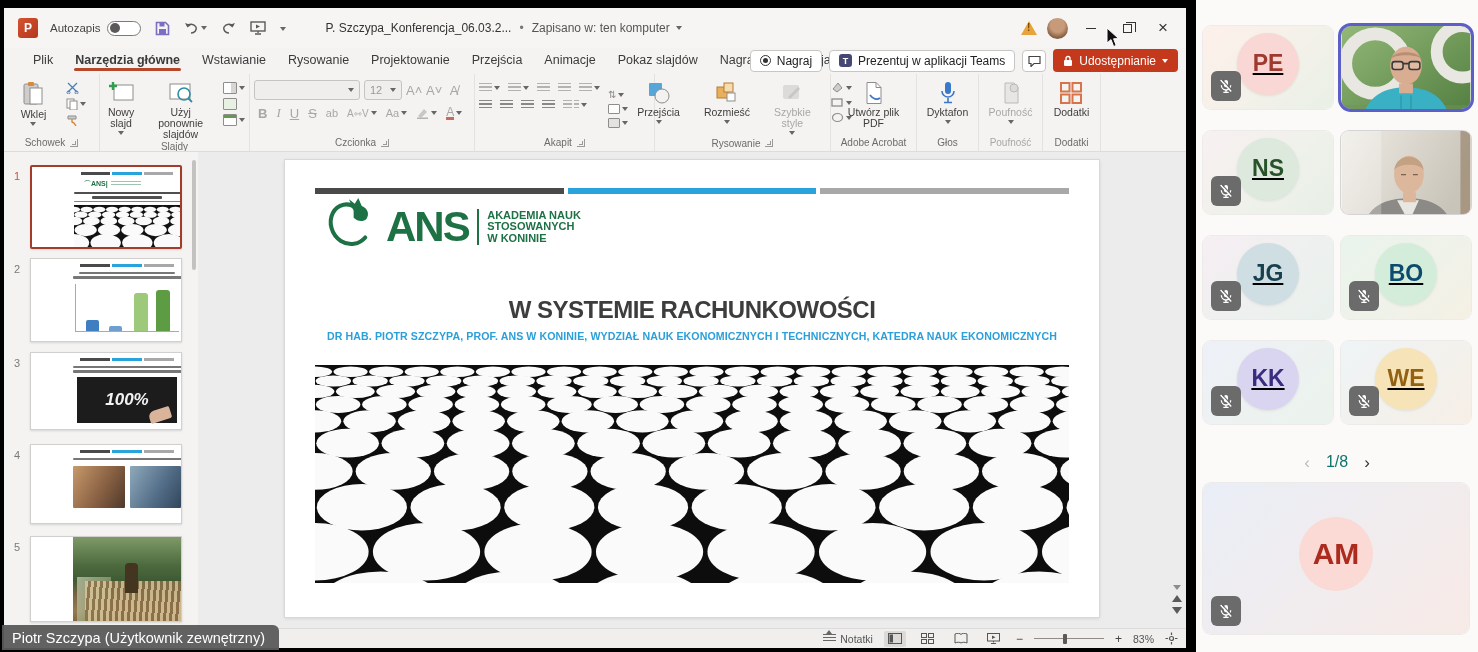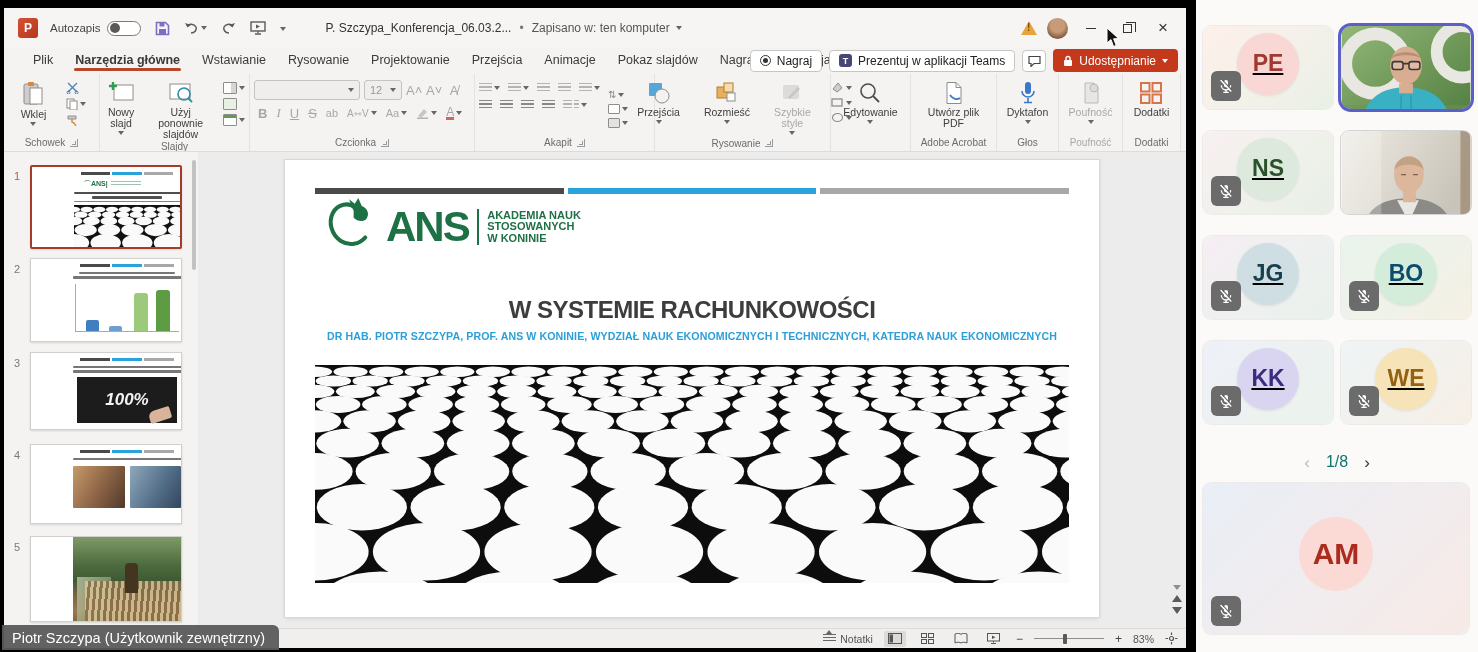--- a/index.html
+++ b/index.html
@@ -455,33 +455,20 @@
                   <span class="caret"></span>
                 </span>
             </div>
           </div>
           <div class="glabel">
               <span>Rysowanie</span>
               <span class="launcher"></span>
             </div>
         </div>
 
-        <div class="rgroup" style="width:80px;">
-          <div class="gbody">
-            <div class="bigbtn">
-              <svg width="24" height="24" viewBox="0 0 24 24">
-                  <circle cx="10" cy="10" r="7" fill="none" stroke="#4f4d4b" stroke-width="1.6"></circle>
-                  <path d="M15 15 L21 21" stroke="#4f4d4b" stroke-width="1.8"></path>
-                </svg>
-              <span>Edytowanie</span>
-                <span class="caret"></span>
-            </div>
-          </div>
-          <div class="glabel"></div>
-        </div>
 
         <div class="rgroup" style="width:86px;">
           <div class="gbody">
             <div class="bigbtn">
               <svg width="22" height="24" viewBox="0 0 22 24">
                   <path d="M4 1.5 h9 l5 5 v16 h-14 z" fill="#fff" stroke="#8f8d8b"></path>
                   <path d="M13 1.5 v5 h5" fill="none" stroke="#8f8d8b"></path>
                   <path d="M7 14 c3 4 7 5 10 3" fill="none" stroke="#3f76c9" stroke-width="2"></path>
                 </svg>
               <span>Utwórz plik PDF</span>

